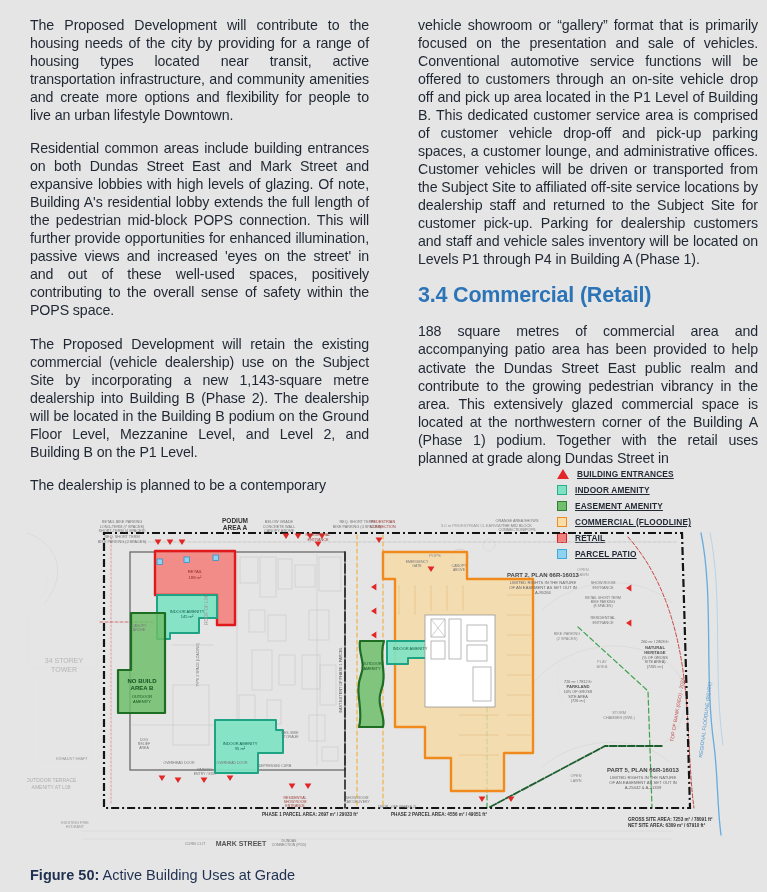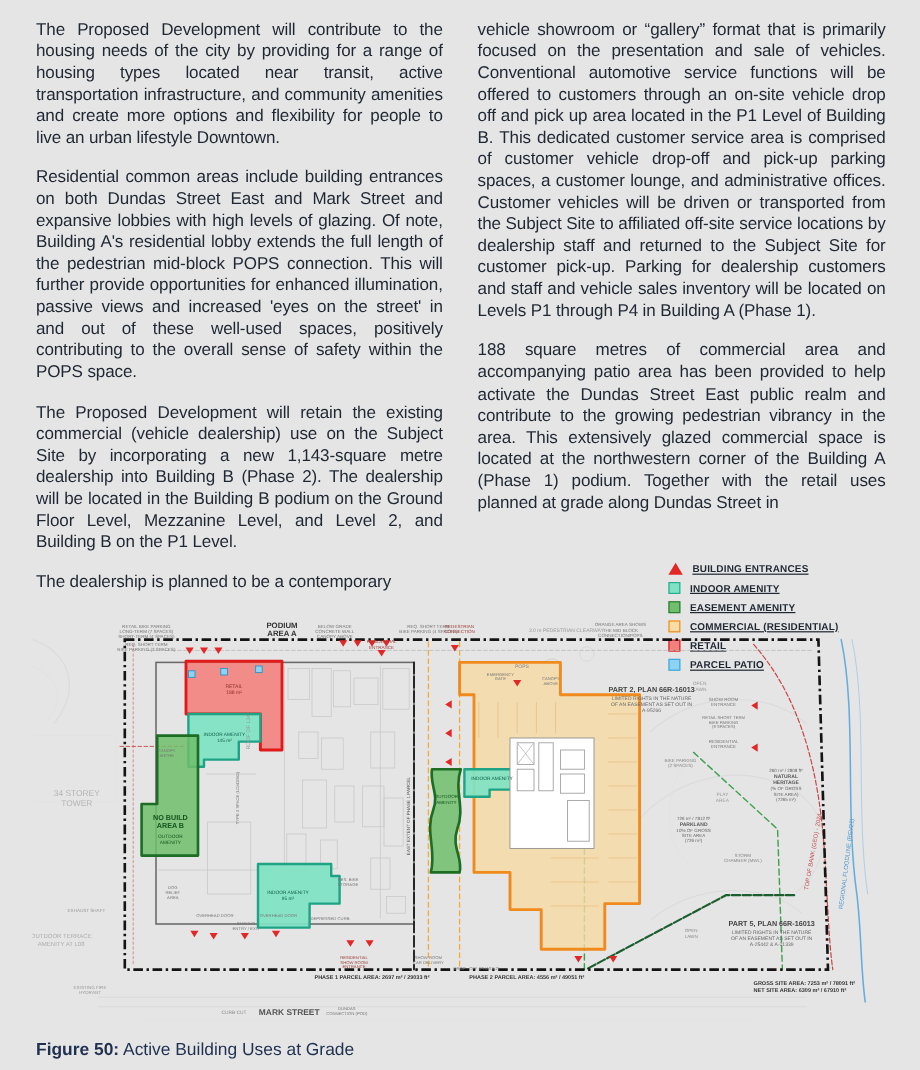--- a/index.html
+++ b/index.html
@@ -1,20 +1,20 @@
 <!DOCTYPE html>
 <html><head>
 <meta charset="utf-8">
 <style>
   html,body{margin:0;padding:0;background:#ffffff;}
   #page{position:relative;width:767px;height:892px;background:#e5e5e5;overflow:hidden;
         font-family:"Liberation Sans",sans-serif;}
   .col{position:absolute;top:16px;}
   #col-left{left:30px;width:339px;}
-  #col-right{left:398px;width:340px;}
+  #col-right{left:418px;width:340px;}
   .body-p{margin:0 0 15px 0;text-align:justify;font-size:14.2px;line-height:1.27;
           color:#1F2733;letter-spacing:-0.1px;}
   .sec-h{margin:6px 0 14px 0;font-size:21.5px;font-weight:700;color:#2B74B8;letter-spacing:-0.2px;}
   #legend{position:absolute;left:557px;top:468px;width:185px;}
   .lg-row{display:flex;align-items:center;margin-bottom:4px;height:12px;}
   .lg-sw{width:10px;height:10px;margin-right:8px;flex:0 0 auto;box-sizing:border-box;}
   .lg-tri{width:0;height:0;border-left:6px solid transparent;border-right:6px solid transparent;
           border-bottom:10px solid #E32726;margin-right:8px;flex:0 0 auto;}
   .lg-label{font-size:8.3px;font-weight:700;color:#1F2733;letter-spacing:0.15px;white-space:nowrap;text-decoration:underline;}
   #plan-wrap{position:absolute;left:27px;top:515px;width:740px;height:352px;}
@@ -28,39 +28,40 @@
 
   <div id="col-left" class="col">
     <p class="body-p">The Proposed Development will contribute to the housing needs of the city by providing for a range of housing types located near transit, active transportation infrastructure, and community amenities and create more options and flexibility for people to live an urban lifestyle Downtown.</p>
     <p class="body-p">Residential common areas include building entrances on both Dundas Street East and Mark Street and expansive lobbies with high levels of glazing. Of note, Building A's residential lobby extends the full length of the pedestrian mid-block POPS connection. This will further provide opportunities for enhanced illumination, passive views and increased 'eyes on the street' in and out of these well-used spaces, positively contributing to the overall sense of safety within the POPS space.</p>
     <p class="body-p">The Proposed Development will retain the existing commercial (vehicle dealership) use on the Subject Site by incorporating a new 1,143-square metre dealership into Building B (Phase 2). The dealership will be located in the Building B podium on the Ground Floor Level, Mezzanine Level, and Level 2, and Building B on the P1 Level.</p>
     <p class="body-p">The dealership is planned to be a contemporary</p>
   </div>
 
   <div id="col-right" class="col">
     <p class="body-p">vehicle showroom or “gallery” format that is primarily focused on the presentation and sale of vehicles. Conventional automotive service functions will be offered to customers through an on-site vehicle drop off and pick up area located in the P1 Level of Building B. This dedicated customer service area is comprised of customer vehicle drop-off and pick-up parking spaces, a customer lounge, and administrative offices. Customer vehicles will be driven or transported from the Subject Site to affiliated off-site service locations by dealership staff and returned to the Subject Site for customer pick-up. Parking for dealership customers and staff and vehicle sales inventory will be located on Levels P1 through P4 in Building A (Phase 1).</p>
+    <h2 class="sec-h" style="margin-top:14px;">3.4 Commercial (Retail)</h2>
     <p class="body-p">188 square metres of commercial area and accompanying patio area has been provided to help activate the Dundas Street East public realm and contribute to the growing pedestrian vibrancy in the area. This extensively glazed commercial space is located at the northwestern corner of the Building A (Phase 1) podium. Together with the retail uses planned at grade along Dundas Street in</p>
   </div>
 
   <div id="legend">
       <div class="lg-row">
         <span class="lg-tri" style="border-bottom-color: rgb(227, 39, 38);"></span>
         <span class="lg-label">BUILDING ENTRANCES</span>
       </div>
       <div class="lg-row">
         <span class="lg-sw" style="background: rgb(127, 227, 195); border: 1.5px solid rgb(38, 174, 141);"></span>
         <span class="lg-label">INDOOR AMENITY</span>
       </div>
       <div class="lg-row">
         <span class="lg-sw" style="background: rgb(113, 190, 110); border: 1.5px solid rgb(47, 126, 51);"></span>
         <span class="lg-label">EASEMENT AMENITY</span>
       </div>
       <div class="lg-row">
         <span class="lg-sw" style="background: rgb(250, 221, 164); border: 1.5px solid rgb(239, 139, 34);"></span>
-        <span class="lg-label">COMMERCIAL (RESIDENTIAL)</span>
+        <span class="lg-label">COMMERCIAL (FLOODLINE)</span>
       </div>
       <div class="lg-row">
         <span class="lg-sw" style="background: rgb(242, 128, 124); border: 1.5px solid rgb(223, 31, 31);"></span>
         <span class="lg-label">RETAIL</span>
       </div>
       <div class="lg-row">
         <span class="lg-sw" style="background: rgb(143, 211, 242); border: 1.5px solid rgb(63, 169, 220);"></span>
         <span class="lg-label">PARCEL PATIO</span>
       </div>
     </div>

